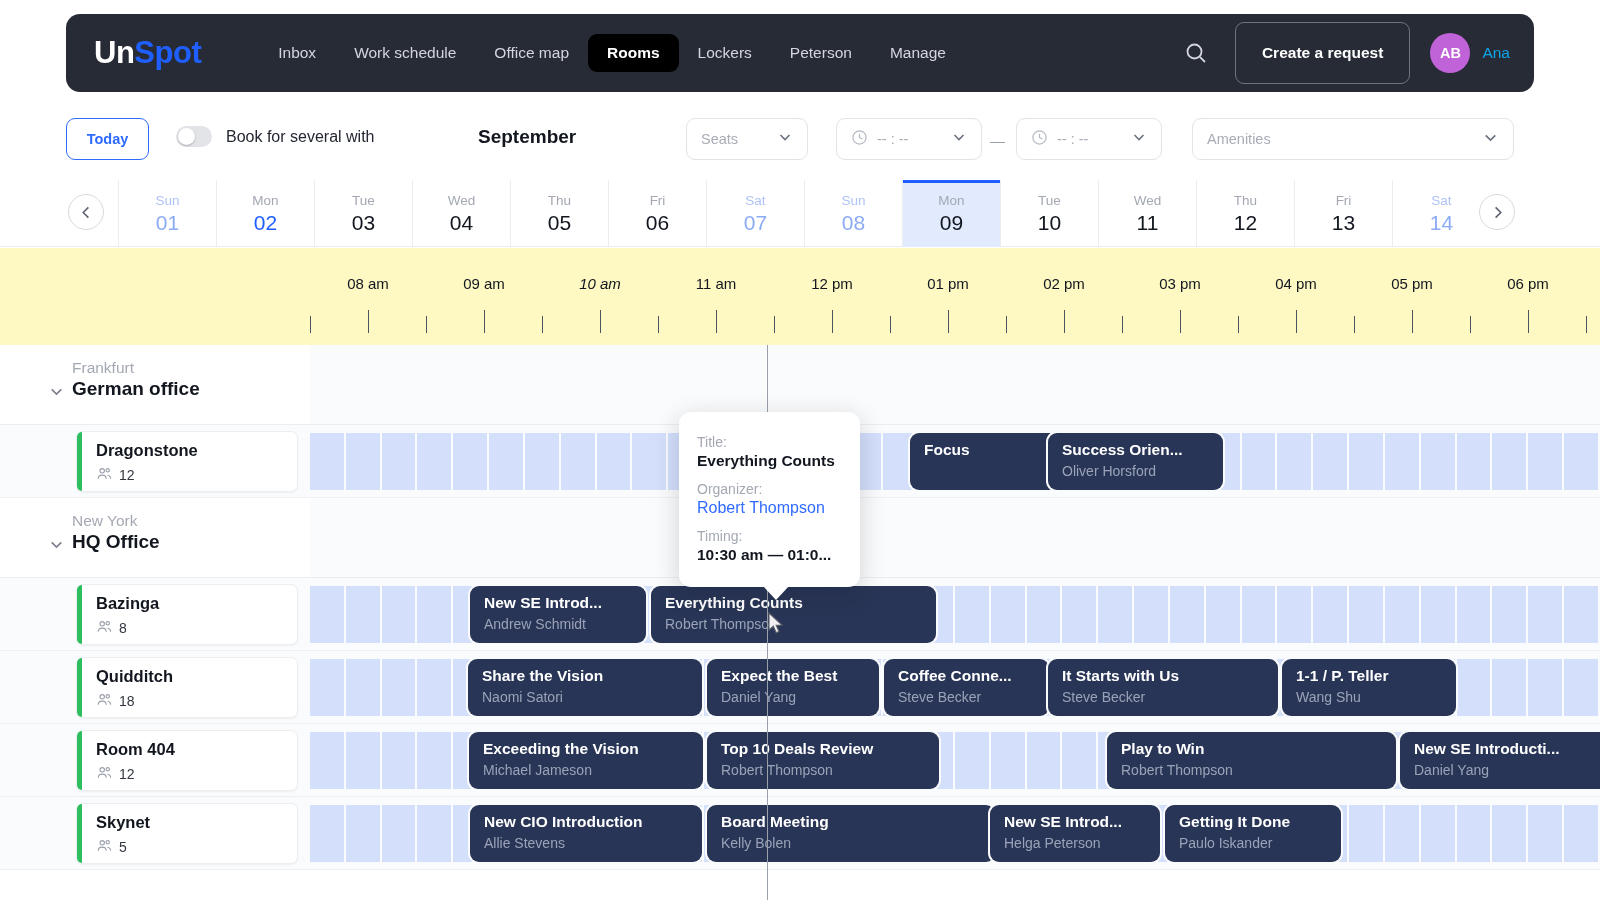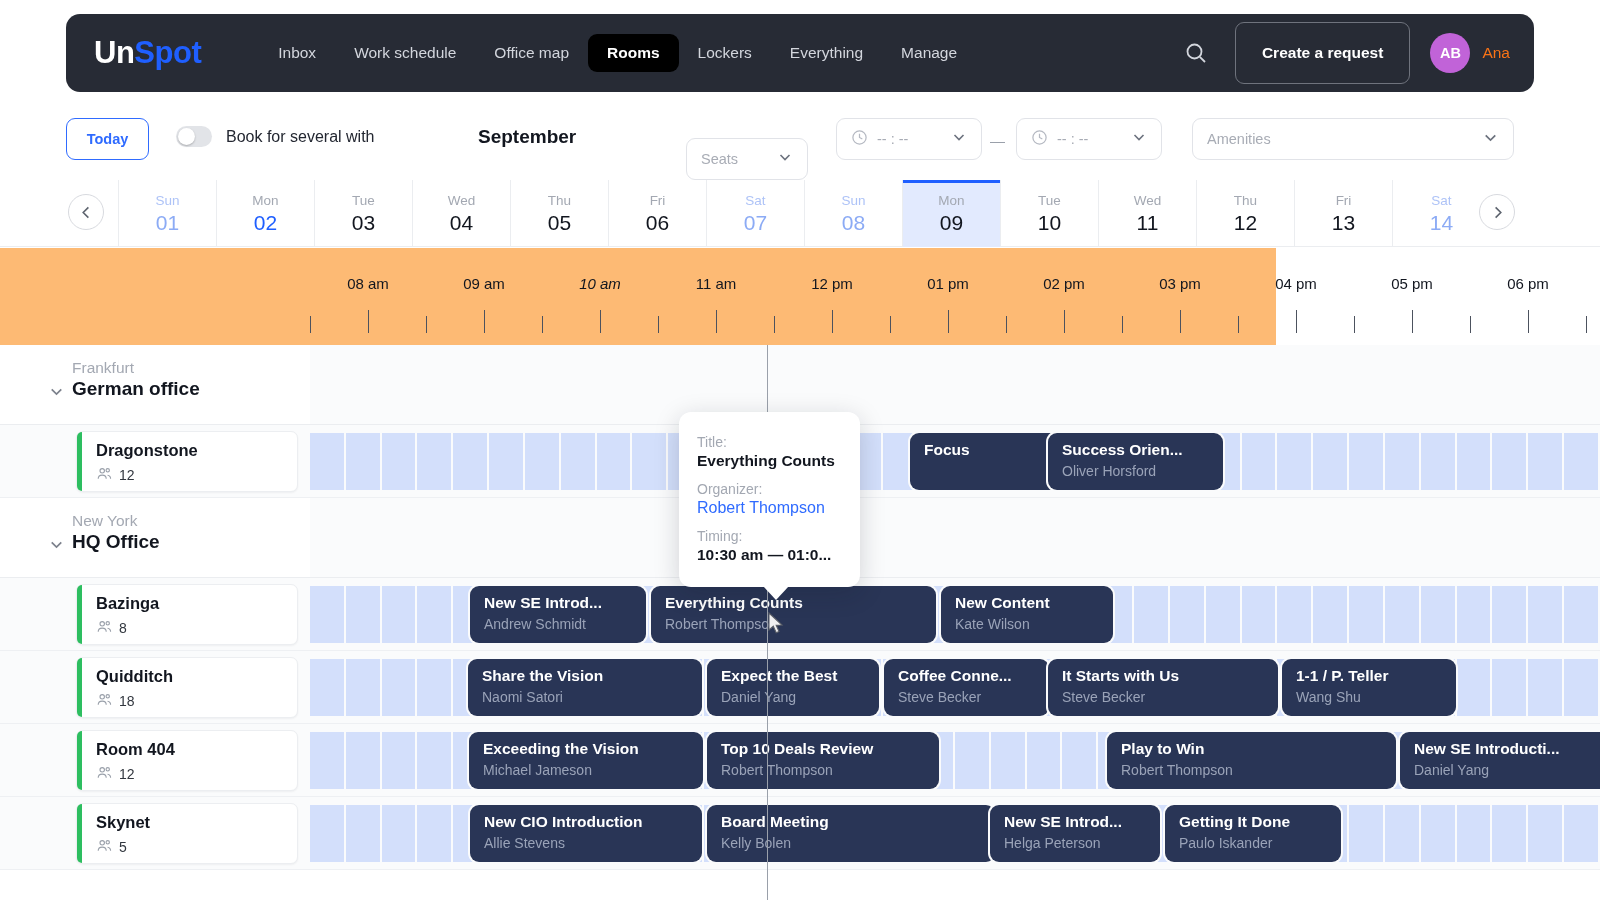--- a/index.html
+++ b/index.html
@@ -33,21 +33,21 @@
     border: 1.4px solid #6f737d; border-radius: 9px;
     color: #ffffff; font-size: 15.5px; font-weight: bold;
     padding: 21px 26px; cursor: pointer; white-space: nowrap;
   }
   .avatar {
     width: 40px; height: 40px; border-radius: 50%;
     background: #c163d8; color: #fff; font-size: 14.5px; font-weight: 600;
     display: flex; align-items: center; justify-content: center;
     margin-left: 20px;
   }
-  .user-name { color: #f97316; font-size: 15.5px; margin-left: 12px; }
+  .user-name { color: #0ea5e9; font-size: 15.5px; margin-left: 12px; }
 
   
   .toolbar { position: absolute; left: 0; top: 118px; width: 1600px; height: 54px; display: flex; align-items: center; }
   .today-btn {
     position: absolute; left: 66px; top: 0;
     width: 83px; height: 42px; border: 1.6px solid #2f6bff; border-radius: 9px;
     color: #2f6bff; font-size: 14.5px; font-weight: bold;
     display: flex; align-items: center; justify-content: center; cursor: pointer;
   }
   .toggle-wrap { position: absolute; left: 176px; top: 8px; display: flex; align-items: center; }
@@ -55,21 +55,21 @@
   .toggle .knob { position: absolute; left: 2px; top: 2px; width: 17px; height: 17px; border-radius: 50%; background: #ffffff; box-shadow: 0 1px 2px rgba(0,0,0,.25); }
   .toggle-label { margin-left: 14px; font-size: 16px; color: #232731; }
   .month-label { position: absolute; left: 478px; top: 8px; font-size: 19px; font-weight: bold; color: #12161f; }
   .filter {
     position: absolute; top: 0; height: 42px;
     border: 1.2px solid #e1e3e8; border-radius: 9px;
     display: flex; align-items: center; padding: 0 14px; cursor: pointer; background: #fff;
   }
   .filter .ph { color: #a8acb5; font-size: 14.5px; }
   .filter .chev { margin-left: auto; }
-  .f-seats { left: 686px; width: 122px; margin-top: 20px; }
+  .f-seats { left: 686px; width: 122px; }
   .f-time1 { left: 836px; width: 146px; }
   .f-time2 { left: 1016px; width: 146px; }
   .f-amen  { left: 1192px; width: 322px; }
   .dash { position: absolute; left: 990px; top: 14px; color: #9aa0aa; font-size: 15px; }
   .clock-ic { margin-right: 9px; }
 
   
   .datestrip { position: absolute; left: 0; top: 180px; width: 1600px; height: 67px; border-bottom: 1px solid #ebedf0; display: flex; align-items: stretch; }
   .nav-arrow {
     position: absolute; top: 14px; width: 36px; height: 36px; border-radius: 50%;
@@ -85,21 +85,21 @@
   }
   .day .dow { font-size: 13.5px; color: #a3a8b2; margin-bottom: 3px; }
   .day .num { font-size: 21px; color: #12161f; font-weight: 500; }
   .day.weekend .dow { color: #aec3f7; }
   .day.weekend .num { color: #8cabf5; }
   .day.accent .num { color: #1f5fff; }
   .day.selected { background: #e2eafe; }
   .day.selected::before { content:""; position: absolute; left: 0; right: 0; top: 0; height: 3px; background: #1f5fff; }
 
   
-  .timeaxis { position: absolute; left: 0; top: 248px; width: 1276px; height: 97px; background: #fdba74; }
+  .timeaxis { position: absolute; left: 0; top: 248px; width: 1600px; height: 97px; background: #fef9c3; }
   .tick-label { position: absolute; top: 27px; font-size: 15px; color: #12161f; transform: translateX(-50%); white-space: nowrap; }
   .tick { position: absolute; width: 1.4px; background: #4c525e; }
   .tick.major { top: 62px; height: 23px; }
   .tick.minor { top: 68px; height: 17px; }
 
   
   .body-area { position: absolute; left: 0; top: 345px; width: 1600px; height: 555px; overflow: hidden; }
   .grouprow { position: relative; border-bottom: 1px solid #ebedf0; background: #fafbfc; }
   .group-head { position: absolute; left: 0; top: 0; width: 310px; height: 100%; background: #ffffff; z-index: 2; }
   .group-city { position: absolute; left: 72px; top: 14px; font-size: 15.5px; color: #a3a8b2; }
@@ -155,21 +155,21 @@
 <div class="navbar">
   <div class="logo">
     <span class="un">Un</span><span class="spot">Spot</span>
   </div>
   <div class="nav-links" id="navLinks">
       <div class="nav-link">Inbox</div>
       <div class="nav-link">Work schedule</div>
       <div class="nav-link">Office map</div>
       <div class="nav-link active">Rooms</div>
       <div class="nav-link">Lockers</div>
-      <div class="nav-link">Everything</div>
+      <div class="nav-link">Peterson</div>
       <div class="nav-link">Manage</div>
     </div>
   <div class="nav-right">
     <div class="search-btn">
       <svg width="24" height="24" viewBox="0 0 24 24" fill="none" stroke="#d3d6dd" stroke-width="1.8">
         <circle cx="10.5" cy="10.5" r="7"></circle>
           <line x1="15.8" y1="15.8" x2="21" y2="21"></line>
       </svg>
     </div>
     <div class="create-btn">Create a request</div>
@@ -482,24 +482,20 @@
           <div class="slot"></div>
         </div>
         <div class="event" style="left:160px;width:176px;">
           <div class="ev-title">New SE Introd...</div>
           <div class="ev-org">Andrew Schmidt</div>
         </div>
         <div class="event" style="left:341px;width:285px;">
           <div class="ev-title">Everything Counts</div>
           <div class="ev-org">Robert Thompson</div>
         </div>
-        <div class="event" style="left:631px;width:172px;">
-          <div class="ev-title">New Content</div>
-          <div class="ev-org">Kate Wilson</div>
-        </div>
       </div>
     </div>
     <div class="roomrow">
       <div class="room-card">
         <div class="room-name">Quidditch</div>
         <div class="room-cap">
           <span class="cap-ic"><svg width="16" height="15" viewBox="0 0 18 16" fill="none" stroke="#9aa0aa" stroke-width="1.25">
               <circle cx="7" cy="5" r="2.5"></circle>
               <path d="M2.5 14c0-2.5 2-4.2 4.5-4.2S11.5 11.5 11.5 14"></path>
               <circle cx="13.2" cy="4.4" r="1.9"></circle>

